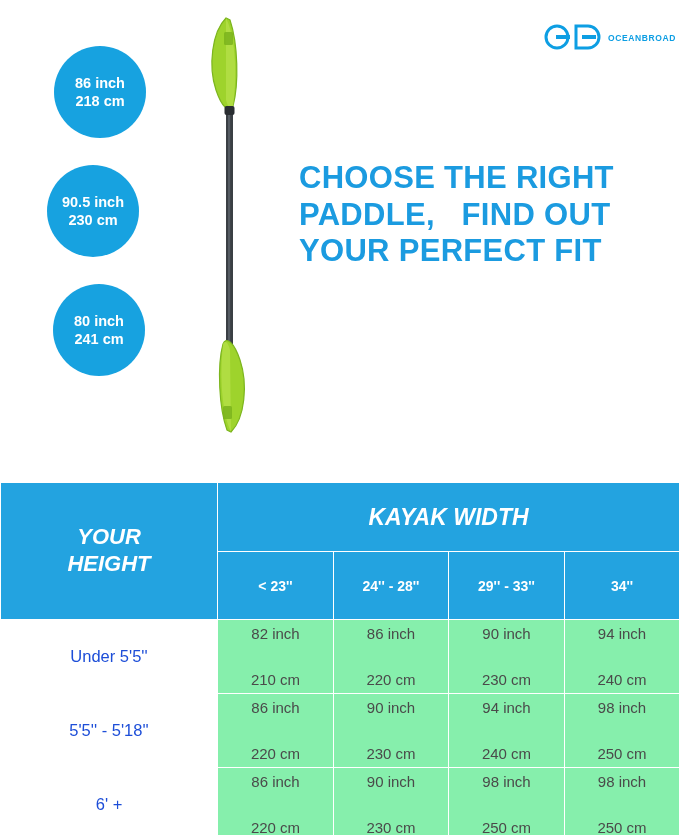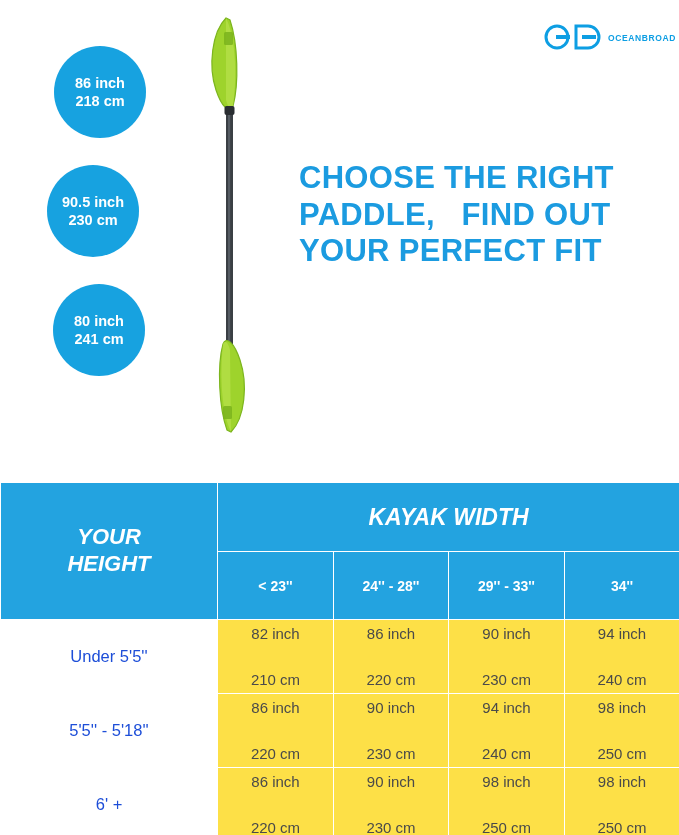--- a/index.html
+++ b/index.html
@@ -124,21 +124,21 @@
     font-weight: bold;
   }
   .row-label {
     background: #ffffff;
     color: #1d4ed8;
     font-size: 16.5px;
     height: 73px;
     border-color: #23a3e0;
   }
   .data-cell {
-    background: #fde047;
+    background: #86efac;
     color: #4a4a4a;
     font-size: 15px;
     line-height: 1.3;
     height: 73px;
     border-color: #23a3e0;
   }
   .cell-in { display: block; }
   .cell-cm { display: block; margin-top: 26px; }
 </style>
 </head>

